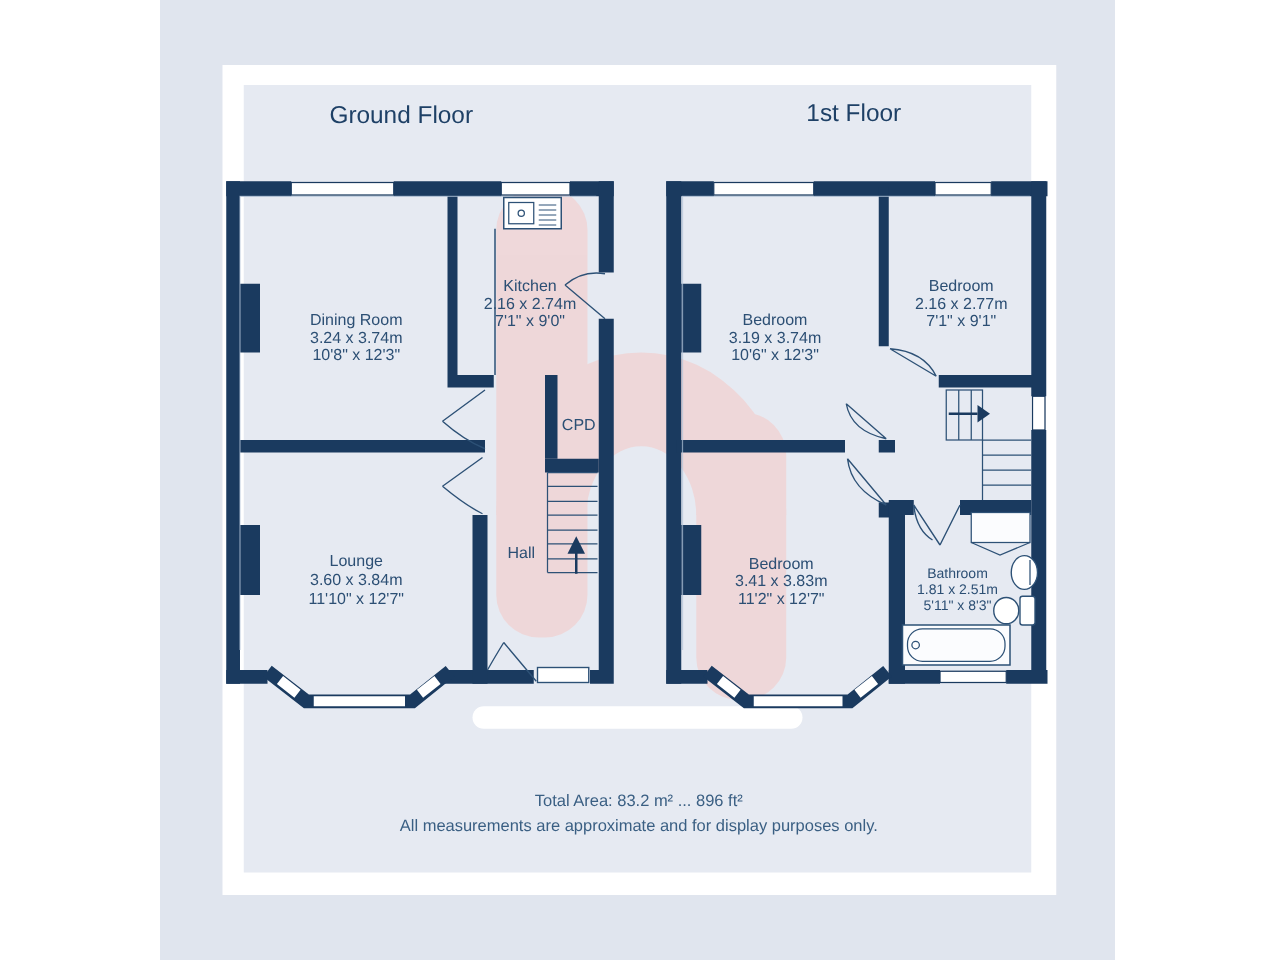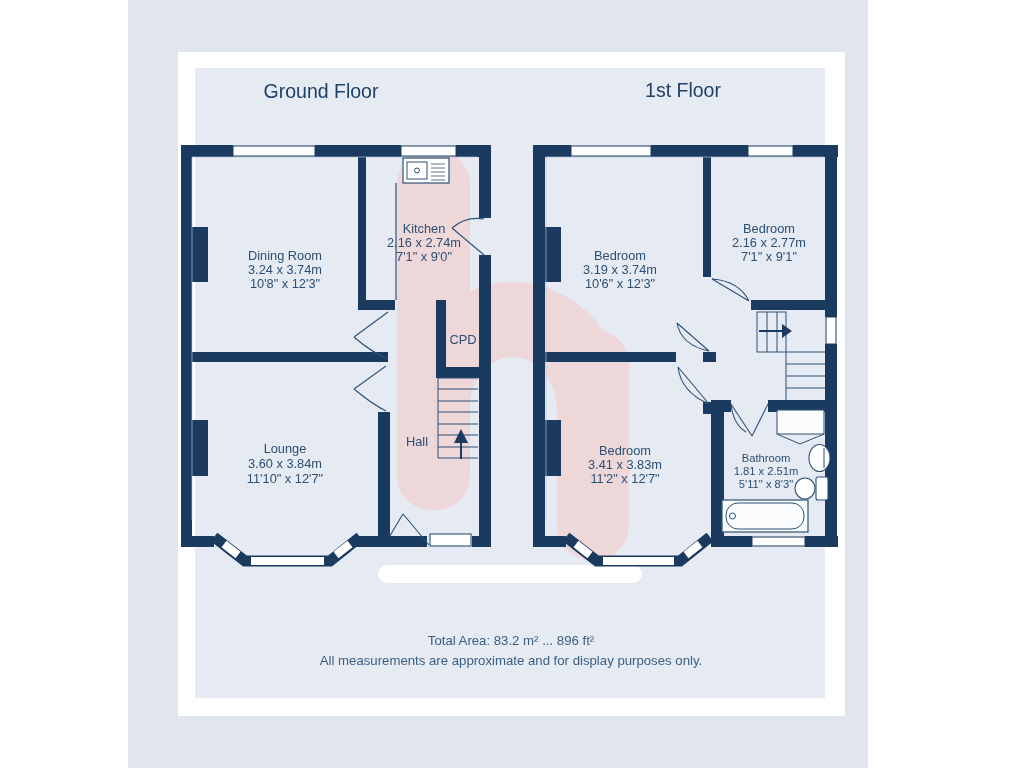--- a/index.html
+++ b/index.html
@@ -1,16 +1,16 @@
 <!DOCTYPE html>
 <html><head>
 <meta charset="utf-8">
 <style>
   html,body{margin:0;padding:0;background:#ffffff;}
-  .stage{position:relative;width:868px;height:768px;overflow:hidden;background:#ffffff;
+  .stage{position:relative;width:1024px;height:768px;overflow:hidden;background:#ffffff;
          font-family:"Liberation Sans",sans-serif;}
   svg{display:block;}
   text{font-family:"Liberation Sans",sans-serif;fill:#2c4f74;}
   .title{font-size:19.5px;fill:#1e4066;}
   .room{font-size:12.8px;}
   .room-sm{font-size:11.2px;}
   .footer{font-size:13.2px;fill:#3a5f83;}
 </style>
 </head>
 <body>

